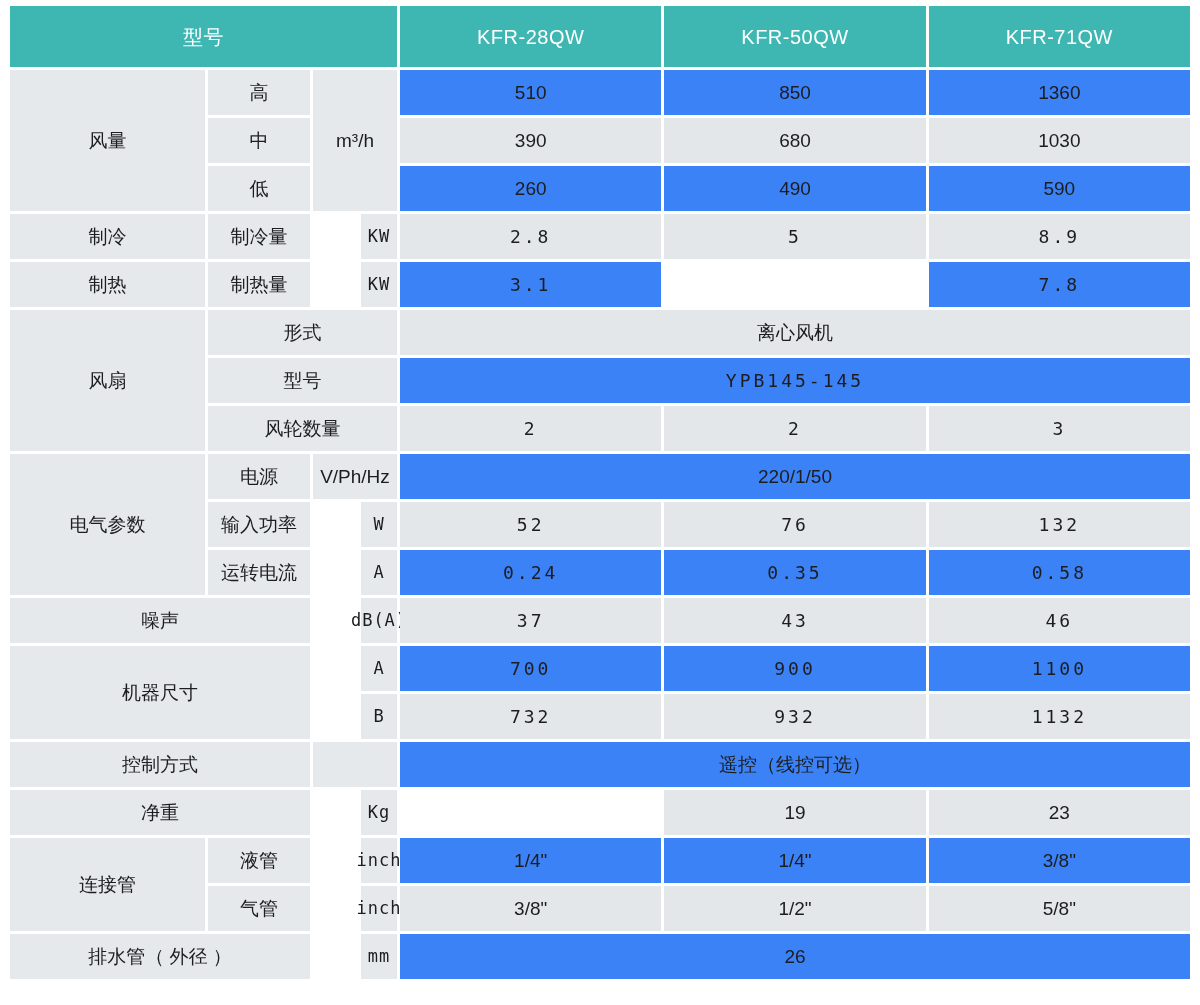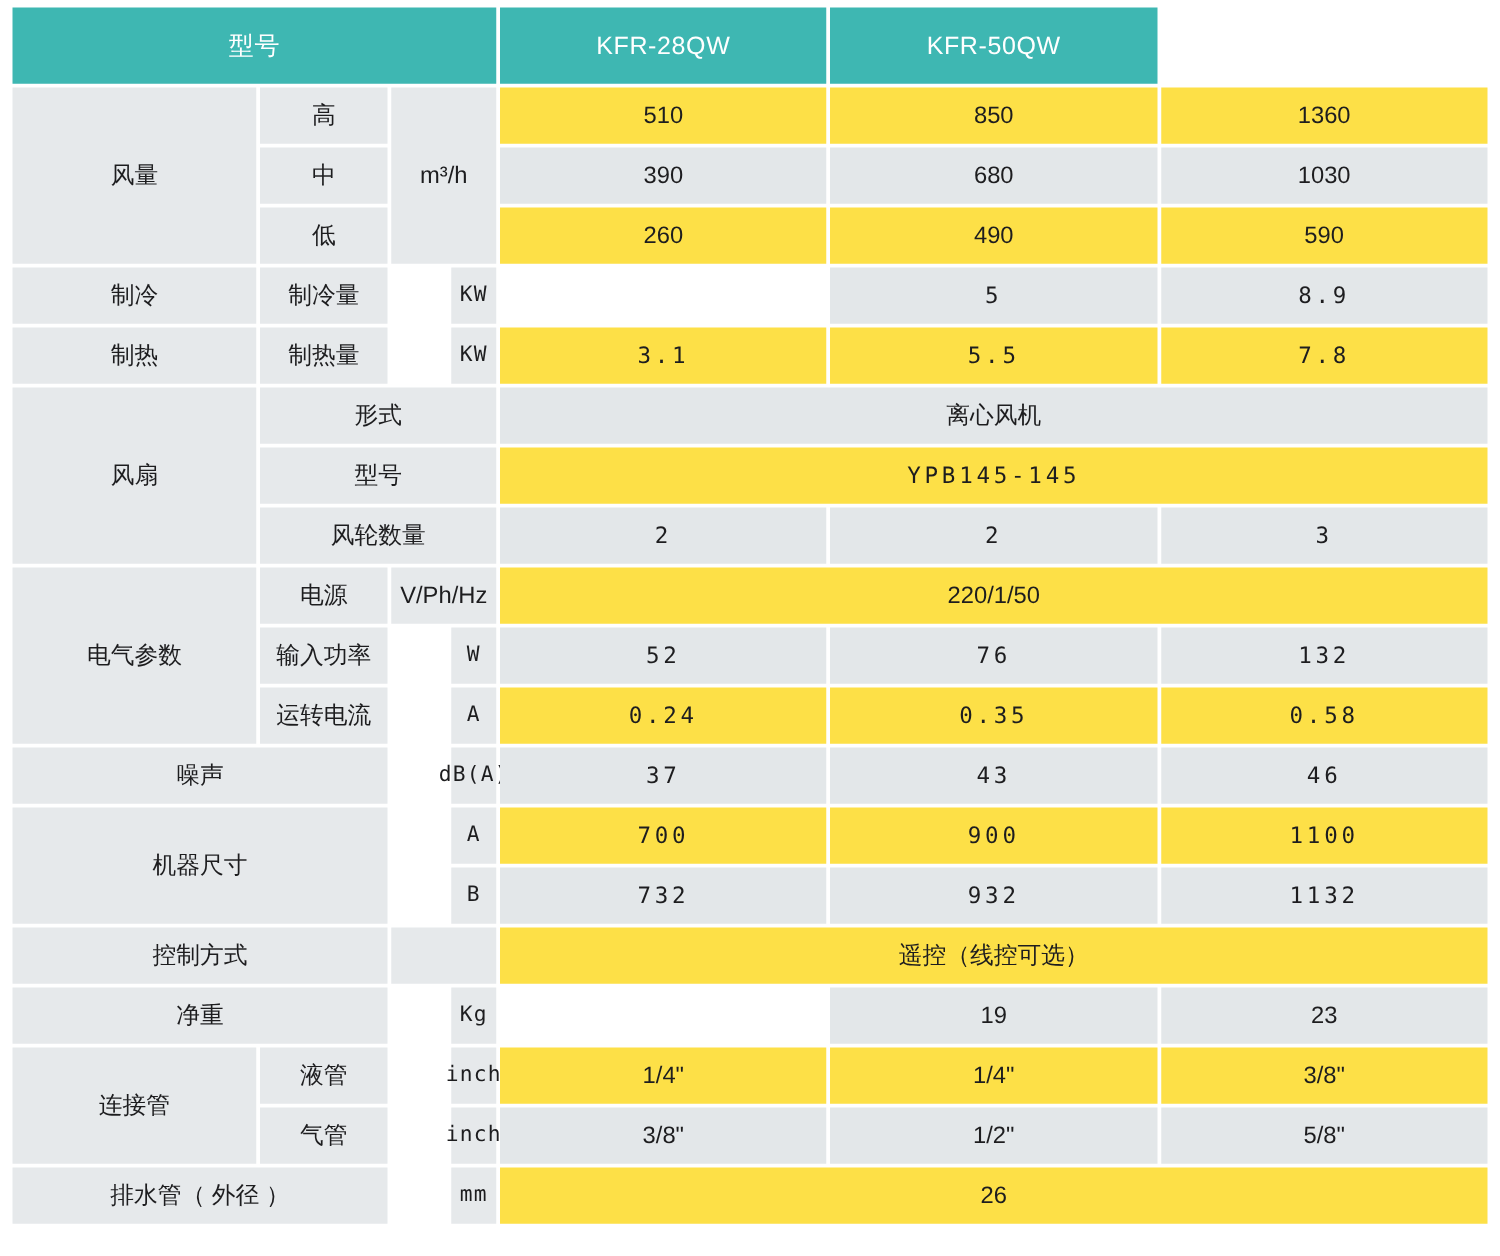--- a/index.html
+++ b/index.html
@@ -15,39 +15,40 @@
     grid-template-rows:61px repeat(19,45px);
     gap:3px;
     background:#ffffff;
   }
   .cell{
     display:flex;align-items:center;justify-content:center;
     font-size:19px;line-height:1;white-space:nowrap;
   }
   .h{background:#3eb7b2;color:#ffffff;font-size:20px;letter-spacing:0.5px;}
   .lab{background:#e6e9eb;}
-  .vl{background:#fde047;}
+  .vl{background:#3b82f6;}
   .vg{background:#e3e7e9;}
   .mono{
     font-family:"DejaVu Sans Mono","Liberation Mono",monospace;
     letter-spacing:3px;font-size:18px;
   }
   .unit{
     font-family:"DejaVu Sans Mono","Liberation Mono",monospace;
     letter-spacing:1px;font-size:17px;margin-left:48px;
   }
 </style>
 </head>
 <body>
 
 <div class="table">
 
   <div class="cell h" style="grid-area:1/1/2/4">型号</div>
   <div class="cell h" style="grid-area:1/4/2/5">KFR-28QW</div>
   <div class="cell h" style="grid-area:1/5/2/6">KFR-50QW</div>
+  <div class="cell h" style="grid-area:1/6/2/7">KFR-71QW</div>
 
   <div class="cell lab" style="grid-area:2/1/5/2">风量</div>
   <div class="cell lab" style="grid-area:2/2/3/3">高</div>
   <div class="cell lab" style="grid-area:2/3/5/4">m³/h</div>
   <div class="cell vl" style="grid-area:2/4/3/5">510</div>
   <div class="cell vl" style="grid-area:2/5/3/6">850</div>
   <div class="cell vl" style="grid-area:2/6/3/7">1360</div>
 
   <div class="cell lab" style="grid-area:3/2/4/3">中</div>
   <div class="cell vg" style="grid-area:3/4/4/5">390</div>
@@ -55,28 +56,28 @@
   <div class="cell vg" style="grid-area:3/6/4/7">1030</div>
 
   <div class="cell lab" style="grid-area:4/2/5/3">低</div>
   <div class="cell vl" style="grid-area:4/4/5/5">260</div>
   <div class="cell vl" style="grid-area:4/5/5/6">490</div>
   <div class="cell vl" style="grid-area:4/6/5/7">590</div>
 
   <div class="cell lab" style="grid-area:5/1/6/2">制冷</div>
   <div class="cell lab" style="grid-area:5/2/6/3">制冷量</div>
   <div class="cell lab unit" style="grid-area:5/3/6/4">KW</div>
+  <div class="cell vg mono" style="grid-area:5/4/6/5">2.8</div>
   <div class="cell vg mono" style="grid-area:5/5/6/6">5</div>
   <div class="cell vg mono" style="grid-area:5/6/6/7">8.9</div>
 
   <div class="cell lab" style="grid-area:6/1/7/2">制热</div>
   <div class="cell lab" style="grid-area:6/2/7/3">制热量</div>
   <div class="cell lab unit" style="grid-area:6/3/7/4">KW</div>
   <div class="cell vl mono" style="grid-area:6/4/7/5">3.1</div>
-  <div class="cell vl mono" style="grid-area:6/5/7/6">5.5</div>
   <div class="cell vl mono" style="grid-area:6/6/7/7">7.8</div>
 
   <div class="cell lab" style="grid-area:7/2/8/4">形式</div>
   <div class="cell lab" style="grid-area:7/1/10/2">风扇</div>
   <div class="cell vg" style="grid-area:7/4/8/7">离心风机</div>
 
   <div class="cell lab" style="grid-area:8/2/9/4">型号</div>
   <div class="cell vl mono" style="grid-area:8/4/9/7">YPB145-145</div>
 
   <div class="cell lab" style="grid-area:9/2/10/4">风轮数量</div>

